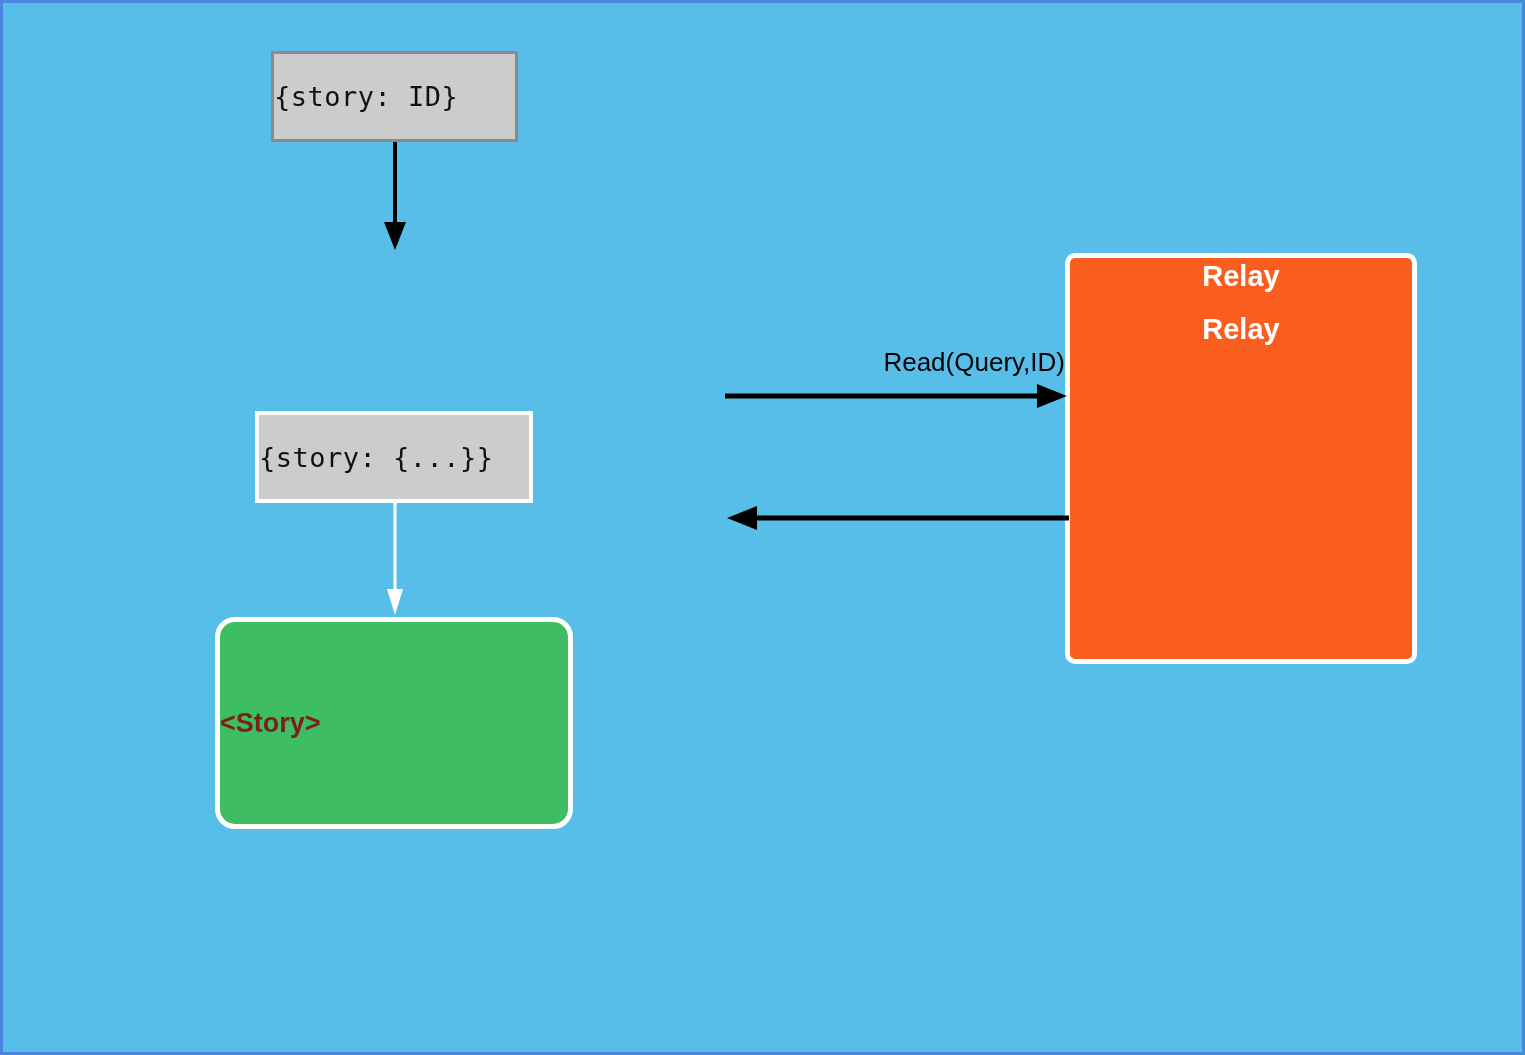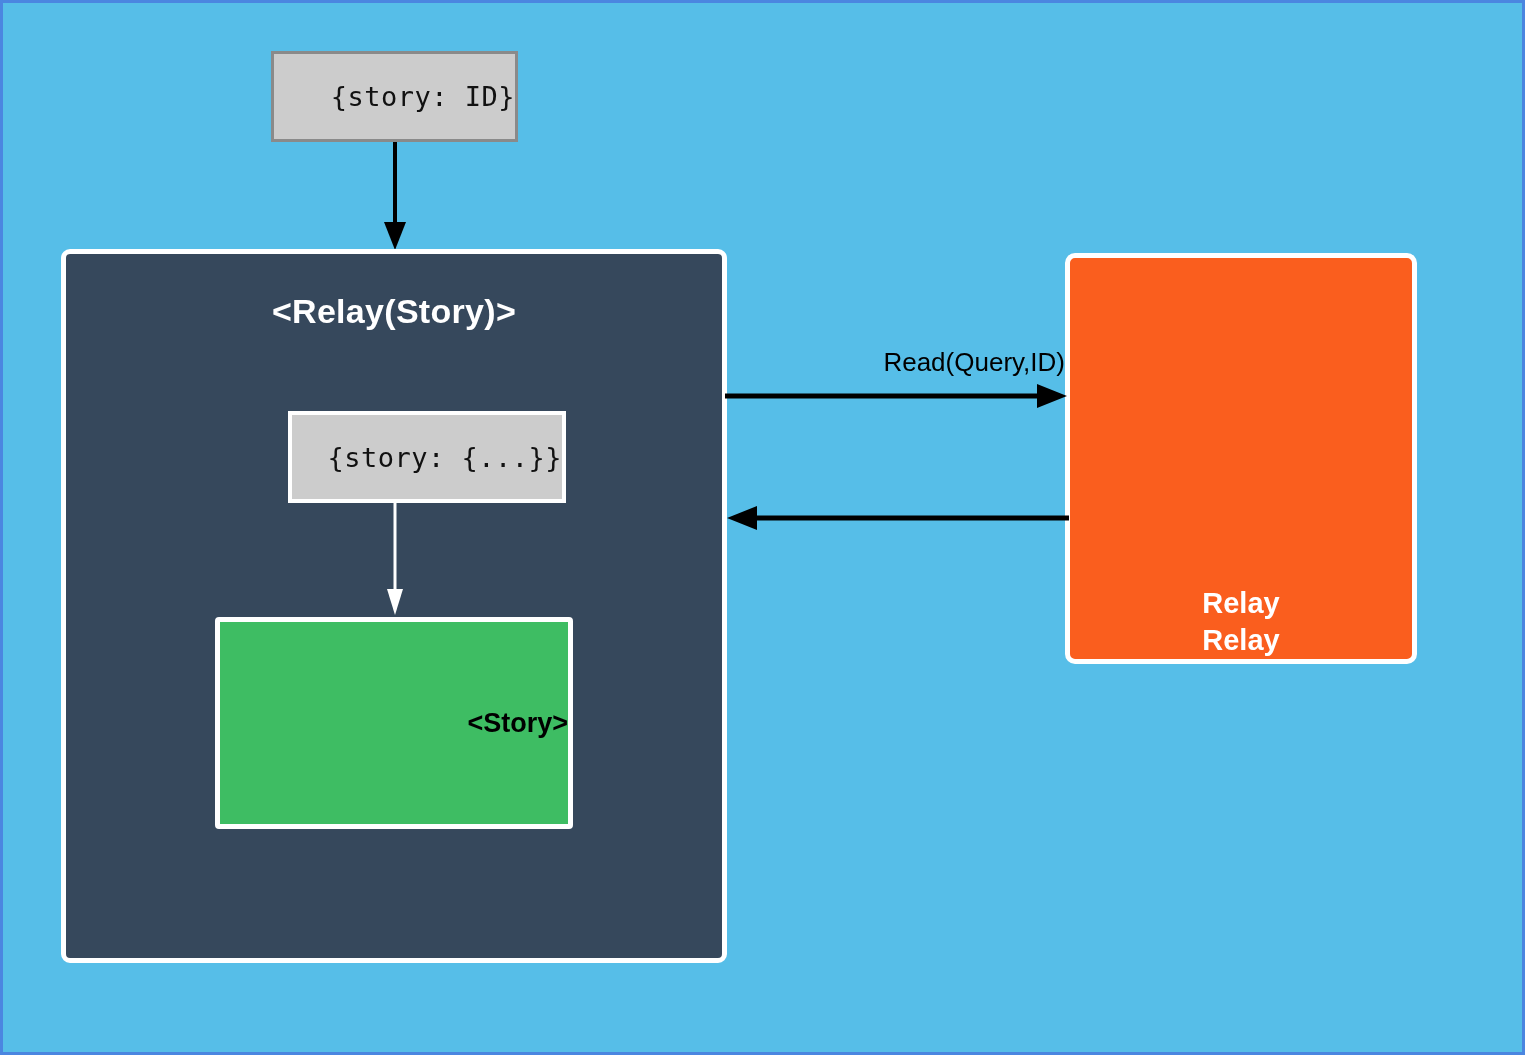--- a/index.html
+++ b/index.html
@@ -17,41 +17,40 @@
     overflow: hidden;
     font-family: "Liberation Sans", sans-serif;
   }
 
   
   .box {
     position: absolute;
     box-sizing: border-box;
     display: flex;
     align-items: center;
-    justify-content: flex-end;
+    justify-content: flex-start;
     text-align: center;
   }
 
   .gray-box-outer {
     background: #cccccc;
     border: 3px solid #8a8a8a;
     font-family: "DejaVu Sans Mono", monospace;
     font-size: 27px;
     color: #111111;
     letter-spacing: 0.5px;
   }
 
   .gray-box-inner {
     background: #cccccc;
     border: 4px solid #ffffff;
     font-family: "DejaVu Sans Mono", monospace;
     font-size: 27px;
     color: #111111;
     letter-spacing: 0.5px;
-    margin-left: 33px;
   }
 
   .relay-container {
     background: #36485c;
     border: 5px solid #ffffff;
     border-radius: 9px;
     display: block;
   }
 
   .relay-title {
@@ -62,35 +61,36 @@
     text-align: center;
     color: #ffffff;
     font-size: 34px;
     font-weight: bold;
     letter-spacing: 0.3px;
   }
 
   .green-box {
     background: #3ebd63;
     border: 5px solid #ffffff;
-    border-radius: 4px;
-    color: #000000;
+    border-radius: 20px;
+    color: #7f1d1d;
     font-size: 27px;
     font-weight: bold;
   }
 
   .orange-box {
     background: #fa5e1e;
     border: 5px solid #ffffff;
     border-radius: 10px;
     color: #ffffff;
     font-size: 29px;
     font-weight: bold;
     line-height: 1.28;
     flex-direction: column;
+    gap: 16px;
   }
 
   
   .connector {
     position: absolute;
   }
   .connector svg {
     display: block;
     overflow: visible;
   }
@@ -112,23 +112,20 @@
     <span>{story: ID}</span>
   </div>
 
   <div class="connector" style="left:372px; top:139px; width:40px; height:110px;">
     <svg width="40" height="110" viewBox="0 0 40 110">
       <line x1="20" y1="0" x2="20" y2="90" stroke="#000000" stroke-width="4"></line>
       <polygon points="20,108 9,80 31,80" fill="#000000"></polygon>
     </svg>
   </div>
 
-  <div class="box relay-container" style="left:58px; top:246px; width:666px; height:714px;">
-    <div class="relay-title">&lt;Relay(Story)&gt;</div>
-  </div>
 
   <div class="box gray-box-inner" style="left:252px; top:408px; width:278px; height:92px;">
     <span>{story: {...}}</span>
   </div>
 
   <div class="connector" style="left:372px; top:500px; width:40px; height:114px;">
     <svg width="40" height="114" viewBox="0 0 40 114">
       <line x1="20" y1="0" x2="20" y2="92" stroke="#ffffff" stroke-width="3"></line>
       <polygon points="20,112 12,86 28,86" fill="#ffffff"></polygon>
     </svg>

